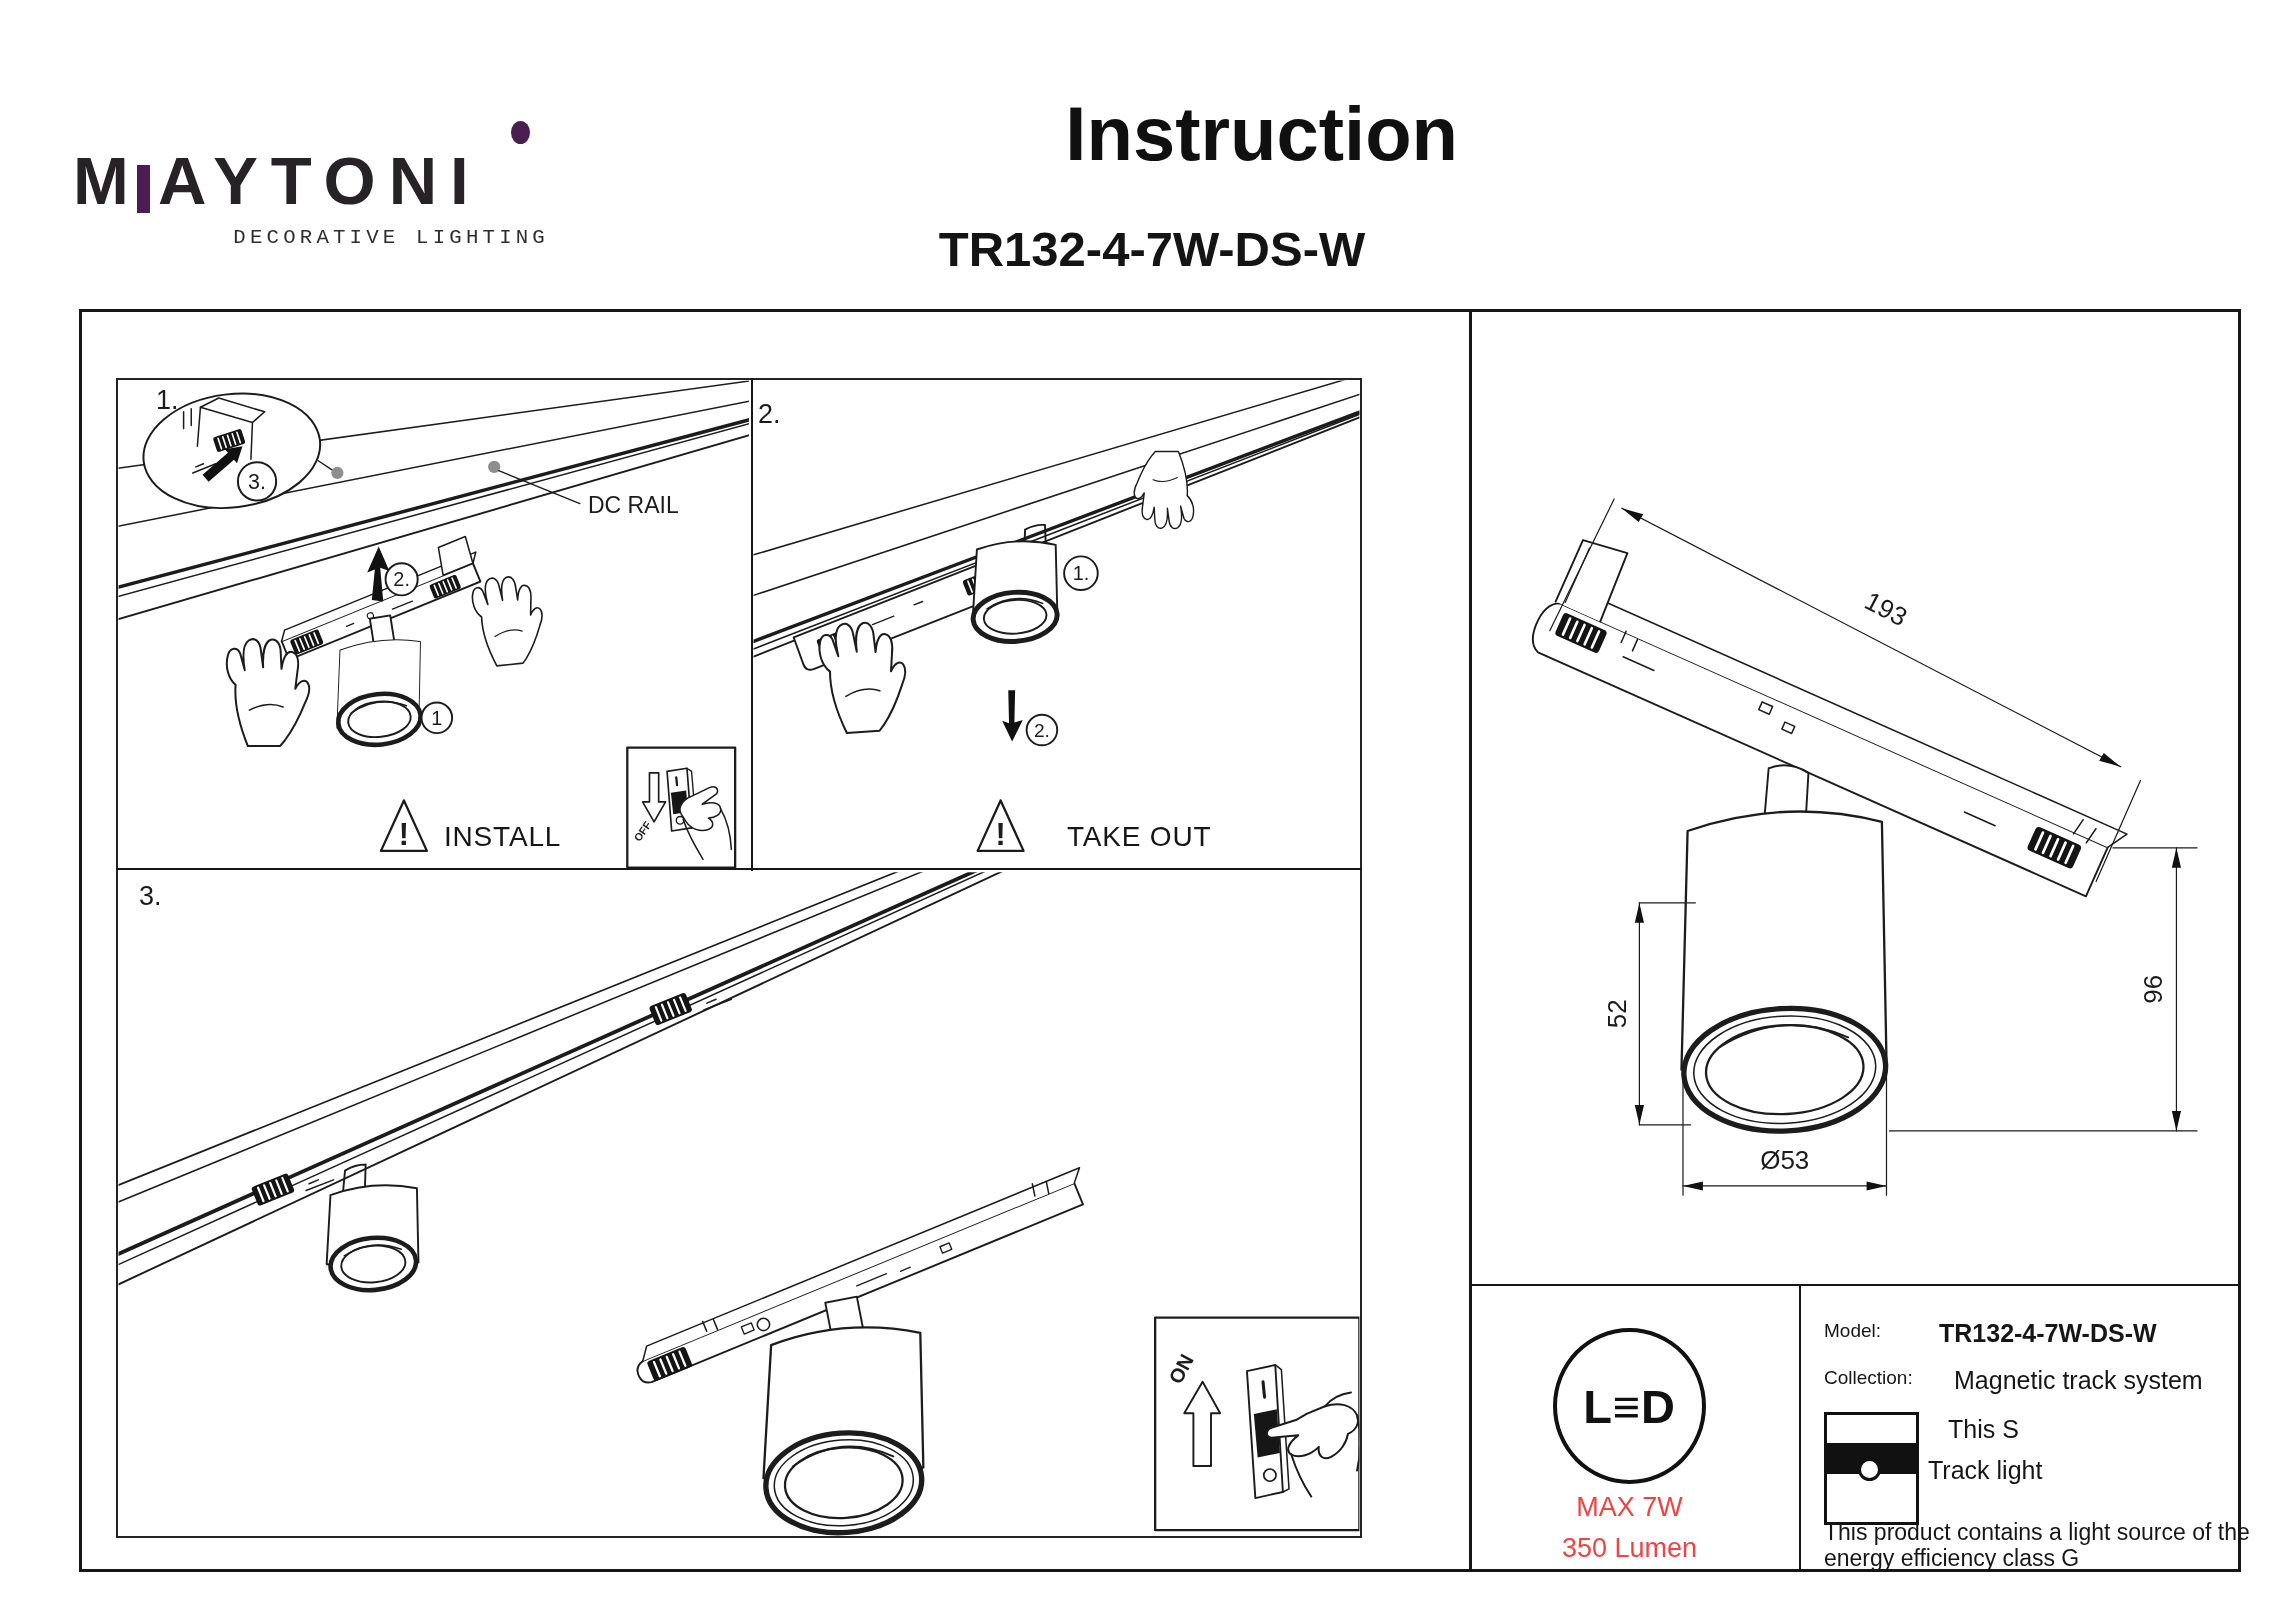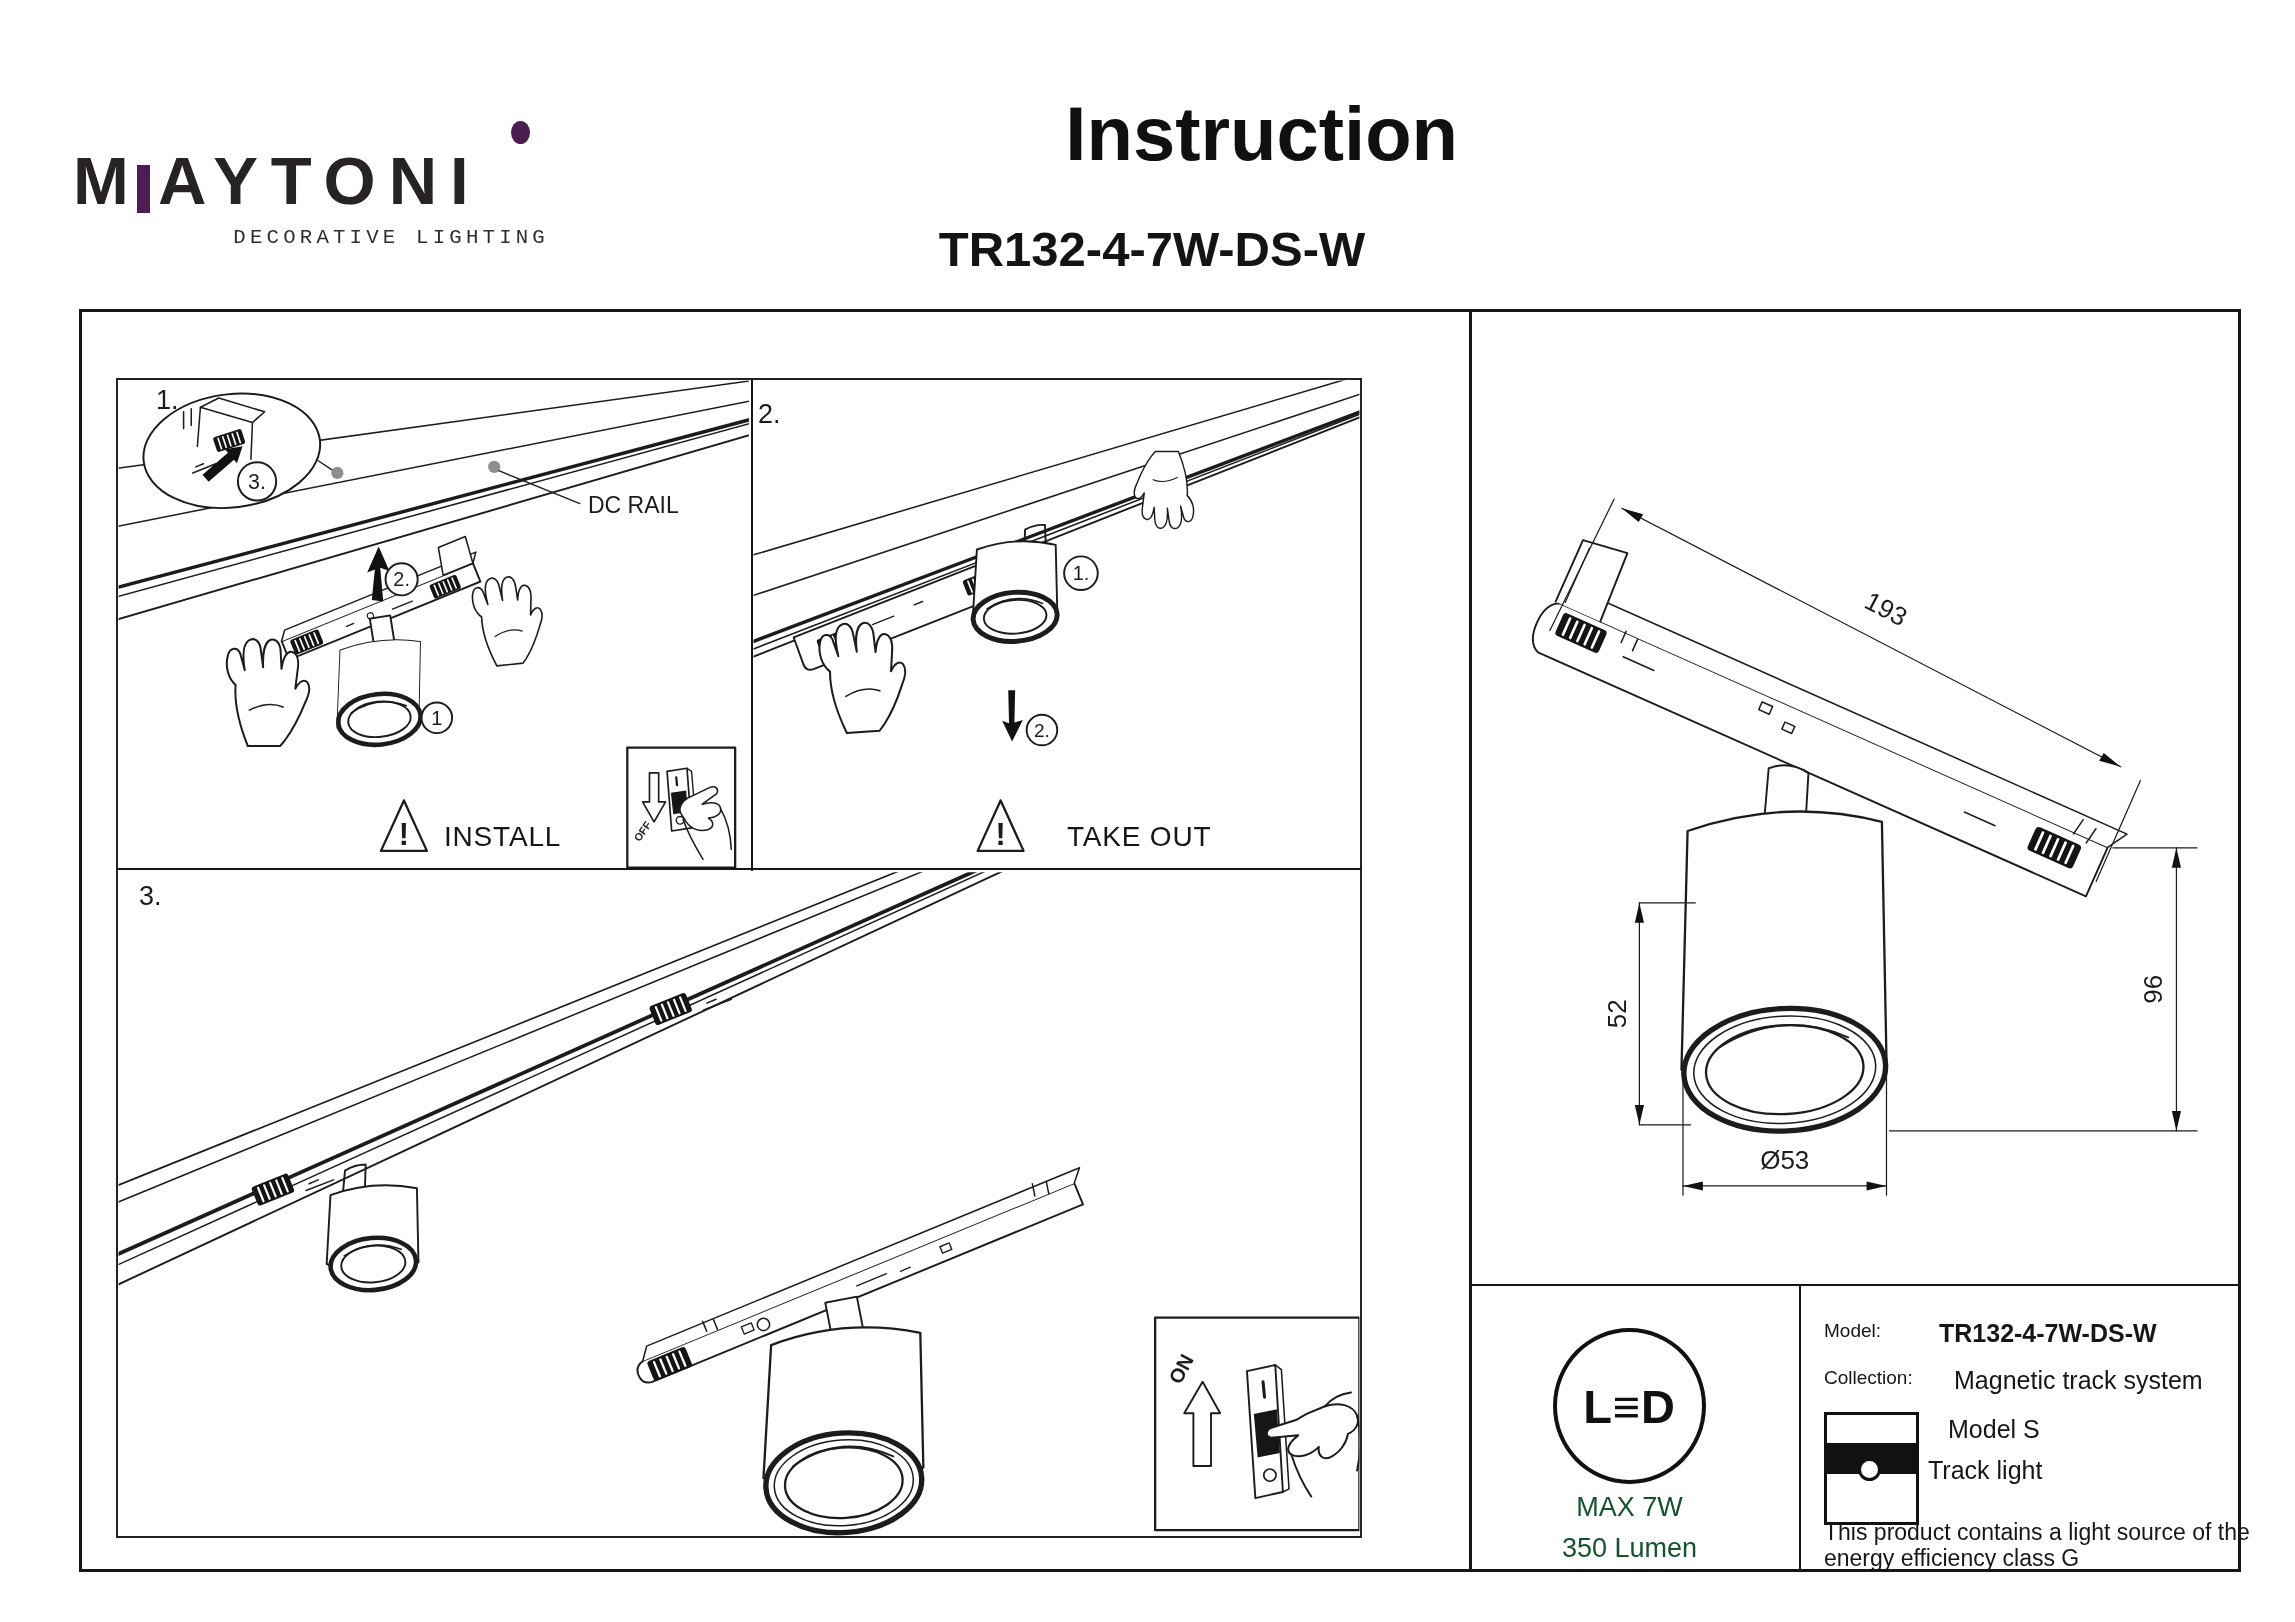--- a/index.html
+++ b/index.html
@@ -21,21 +21,21 @@
   .title-h{left:846px;top:96px;width:612px;text-align:right;font-size:76px;font-weight:700;color:#101010;}
   .title-m{left:846px;top:225px;width:612px;text-align:center;font-size:49px;font-weight:600;color:#141414;}
   
   .steplab{font-size:27px;color:#1b1b1b;}
   .warntxt{font-size:28px;letter-spacing:0.8px;color:#161616;}
   .smalllab{font-size:23px;color:#1b1b1b;}
   
   .led-circle{left:1553px;top:1328px;width:153px;height:156px;border:4.6px solid #111;border-radius:50%;
               box-sizing:border-box;display:flex;align-items:center;justify-content:center;}
   .led-text{font-size:47px;font-weight:700;letter-spacing:0.8px;color:#111;}
-  .spec-center{left:1553px;width:153px;text-align:center;font-size:27px;color:#14532d;}
+  .spec-center{left:1553px;width:153px;text-align:center;font-size:27px;color:#ef4444;}
   .info-label{font-size:19px;color:#161616;}
   .info-value{font-size:25px;font-weight:600;color:#161616;}
   .info-value2{font-size:25px;font-weight:500;color:#161616;}
   .note{font-size:23px;color:#161616;}
   .track-icon{left:1824px;top:1412px;width:95px;height:113px;border:3.8px solid #111;box-sizing:border-box;}
   .track-icon .band{position:absolute;left:0;top:27.5px;width:100%;height:31px;background:#111;}
   .track-icon .knob{position:absolute;left:31px;top:43px;width:23px;height:23px;background:#fff;border:3.1px solid #111;border-radius:50%;box-sizing:border-box;}
 </style>
 </head>
 <body>
@@ -316,19 +316,19 @@
 
   <div class="t info-label" style="left:1824px;top:1321px;">Model:</div>
   <div class="t info-value" style="left:1939px;top:1321px;">TR132-4-7W-DS-W</div>
   <div class="t info-label" style="left:1824px;top:1368px;">Collection:</div>
   <div class="t info-value2" style="left:1954px;top:1368px;">Magnetic track system</div>
 
   <div class="abs track-icon">
     <div class="band"></div>
     <div class="knob"></div>
   </div>
-  <div class="t info-value2" style="left:1948px;top:1417px;">Model S</div>
+  <div class="t info-value2" style="left:1948px;top:1417px;">This S</div>
   <div class="t info-value2" style="left:1928px;top:1458px;">Track light</div>
   <div class="t note" style="left:1824px;top:1521px;">This product contains a light source of the</div>
   <div class="t note" style="left:1824px;top:1547px;">energy efficiency class G</div>
 
 </div>
 
 
 </body></html>

